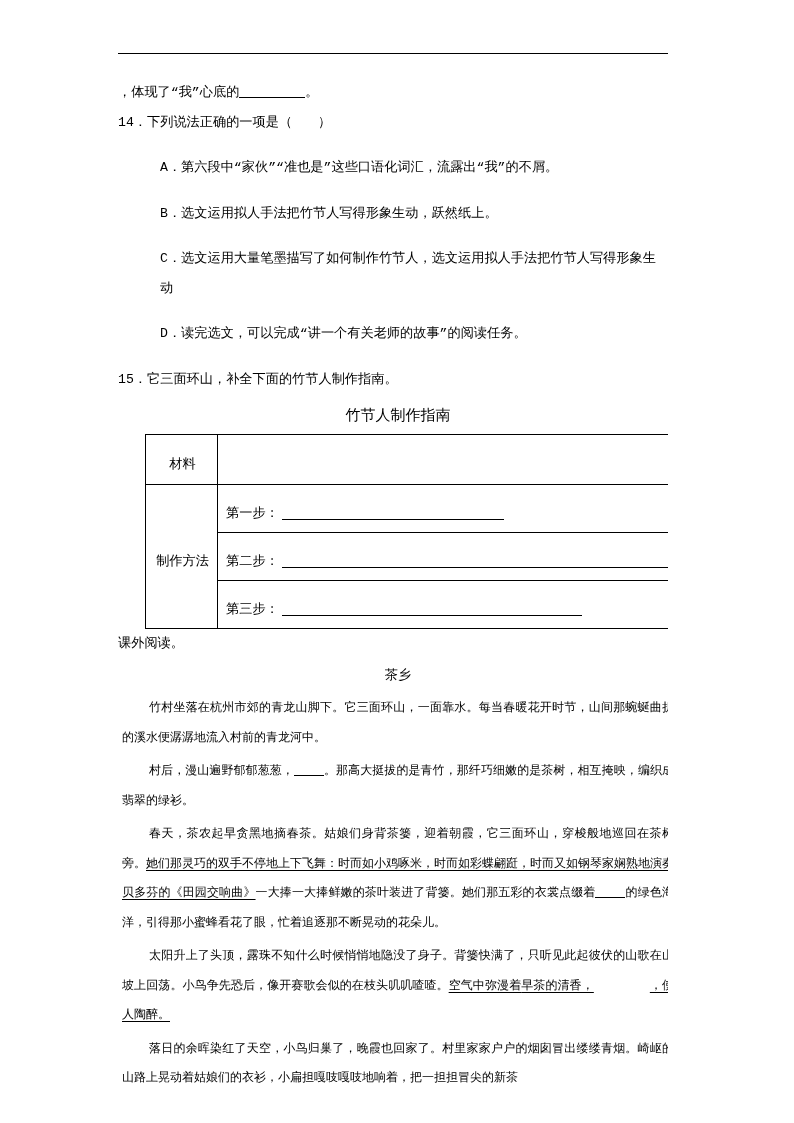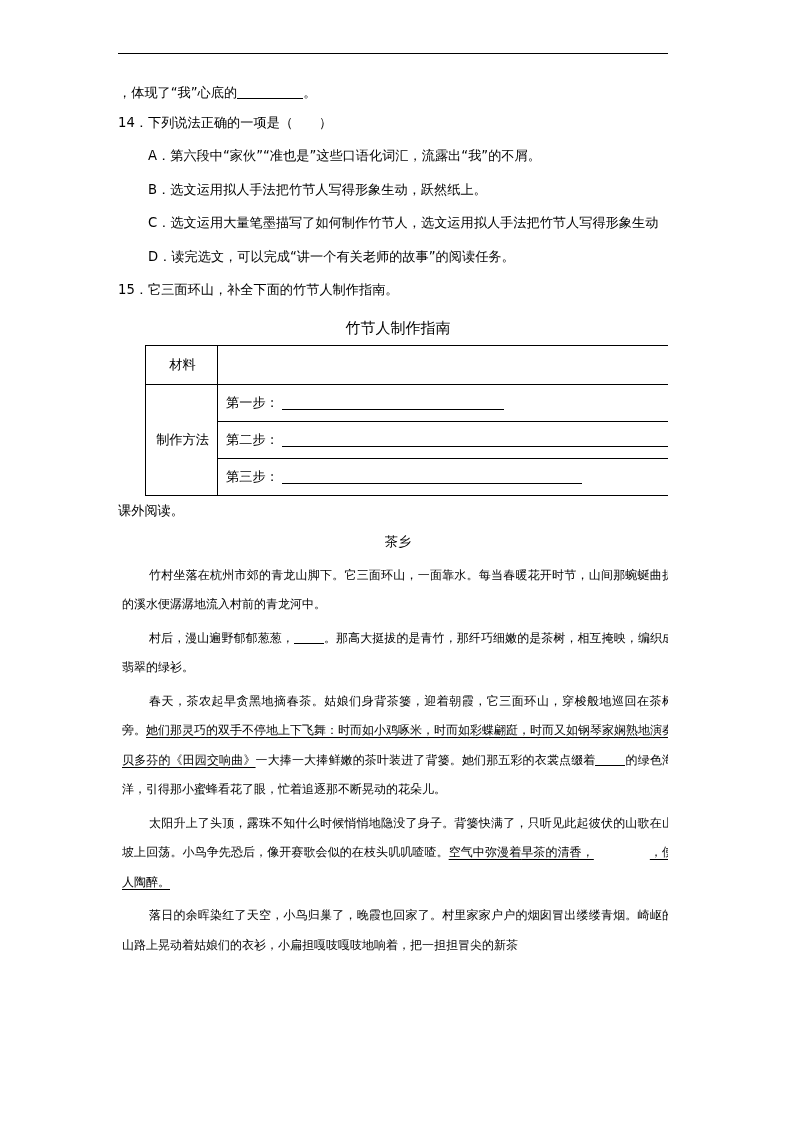--- a/index.html
+++ b/index.html
@@ -11,20 +11,21 @@
     font-family: "DejaVu Sans", "Liberation Sans", sans-serif;
     color: #000000;
   }
   .page {
     position: relative;
     width: 668px;
     height: 1123px;
     background: #ffffff;
     overflow: hidden;
     box-sizing: border-box;
+    font-family: Liberation Mono, monospace;
   }
   .header-rule {
     position: absolute;
     left: 118px;
     top: 53px;
     width: 560px;
     height: 0;
     border-top: 1.6px solid #000;
   }
   .content {
@@ -34,21 +35,21 @@
     width: 560px;
   }
   .q-line {
     font-size: 13.2px;
     line-height: 29.5px;
     margin: 0;
   }
   .opt {
     font-size: 13.2px;
     line-height: 29.5px;
-    margin: 4px;
+    margin: 16px;
     padding-left: 26px;
   }
   .para {
     font-size: 12px;
     line-height: 29.5px;
     margin: 4px;
     text-indent: 27px;
     text-align: justify;
   }
   .blank-sm {
@@ -86,21 +87,21 @@
   table.guide {
     border-collapse: collapse;
     width: 526px;
     margin: 4px 0 0 27px;
     table-layout: fixed;
   }
   table.guide td {
     border: 1.3px solid #000;
     font-size: 13.2px;
     line-height: 22px;
-    padding: 3px 6px 3px 8px;
+    padding: 14px 6px 3px 8px;
     vertical-align: middle;
     margin-top: 20px;
   }
   td.label-col {
     width: 57px;
     text-align: center;
     padding: 3px 2px;
   }
   td.mat-cell {
     height: 32px;

